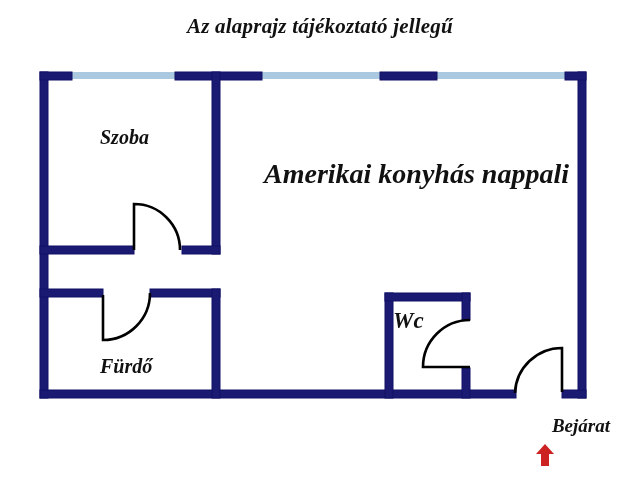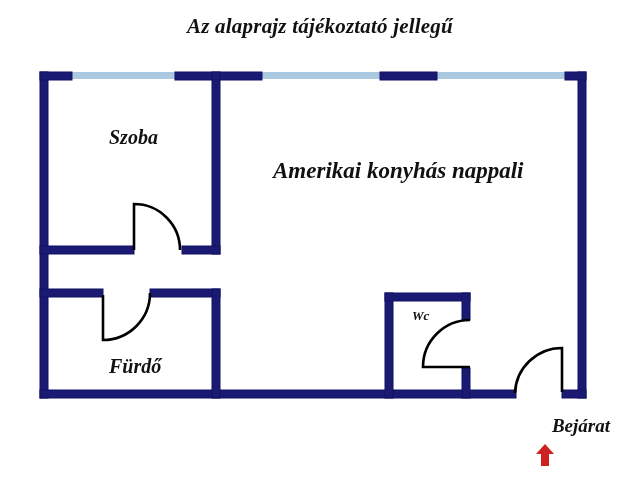--- a/index.html
+++ b/index.html
@@ -46,42 +46,40 @@
   }
 
   
   .room-label {
     position: absolute;
     font-family: "Liberation Serif", "DejaVu Serif", serif;
     font-weight: bold;
     font-style: italic;
     color: #111111;
     white-space: nowrap;
-    margin-left: 9px;
   }
   #label-szoba {
     left: 100px;
     top: 126px;
     font-size: 20px;
   }
   #label-nappali {
     left: 264px;
     top: 158px;
-    font-size: 23px;
+    font-size: 28px;
   }
   #label-furdo {
     left: 100px;
     top: 355px;
     font-size: 20px;
   }
   #label-wc {
     left: 393px;
     top: 308px;
-    font-size: 13px;
-    padding-left: 10px;
+    font-size: 23px;
   }
 
   
   #entrance-group {
     position: absolute;
     left: 480px;
     top: 415px;
     width: 130px;
     text-align: right;
   }

